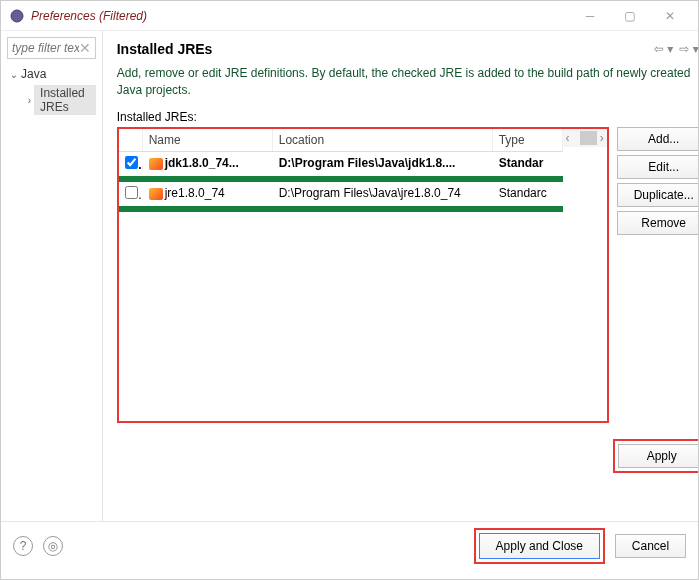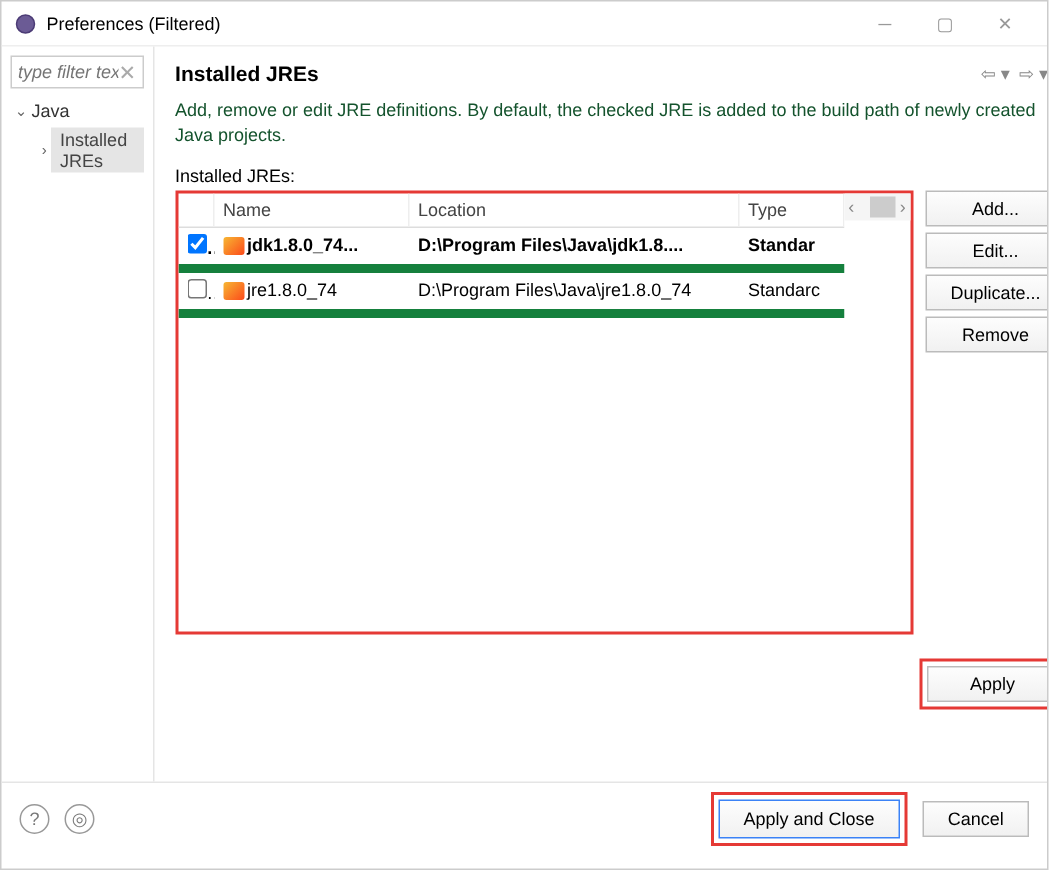--- a/index.html
+++ b/index.html
@@ -1,19 +1,19 @@
 <!DOCTYPE html>
 <html><head>
 <meta charset="utf-8">
 <style>
 * { box-sizing: border-box; margin: 0; padding: 0; font-family: "Segoe UI", Tahoma, sans-serif; font-size: 12px; }
 body { width: 699px; height: 580px; background: #fff; border: 1px solid #ccc; overflow: hidden; }
 .titlebar { height: 30px; display: flex; align-items: center; padding: 0 8px; border-bottom: 1px solid #eee; }
 .titlebar .icon { width: 16px; height: 16px; margin-right: 6px; }
-.titlebar .title { color: #000000; flex: 1; }
+.titlebar .title { color: #7f1d1d; flex: 1; font-style: italic; }
 .winbtn { width: 40px; height: 28px; display: flex; align-items: center; justify-content: center; color: #999; }
 .content { display: flex; height: 490px; }
 .left { width: 184px; border-right: 1px solid #e5e5e5; padding: 6px; }
 .filter { display: flex; align-items: center; border: 1px solid #ccc; padding: 4px 4px; height: 22px; }
 .filter input { border: none; outline: none; width: 100%; color: #888; font-style: italic; }
 .filter .clr { color: #aaa; font-size: 14px; }
 .tree { margin-top: 6px; }
 .tree-node { display: flex; align-items: center; padding: 2px 0; color: #333; }
 .tree-arrow { width: 14px; text-align: center; color: #666; font-size: 10px; }
 .tree-child { display: flex; align-items: center; padding: 2px 0 2px 18px; }

